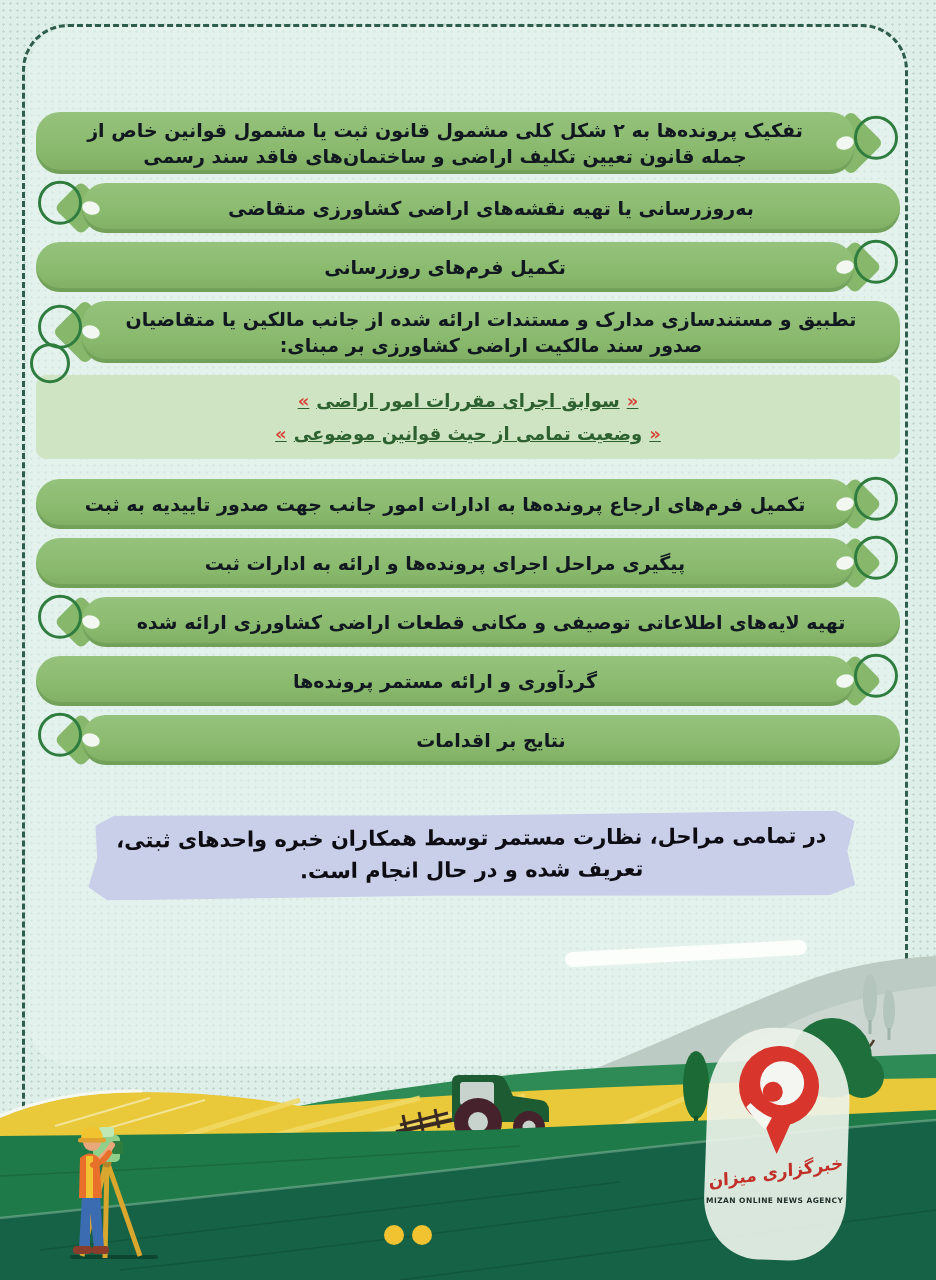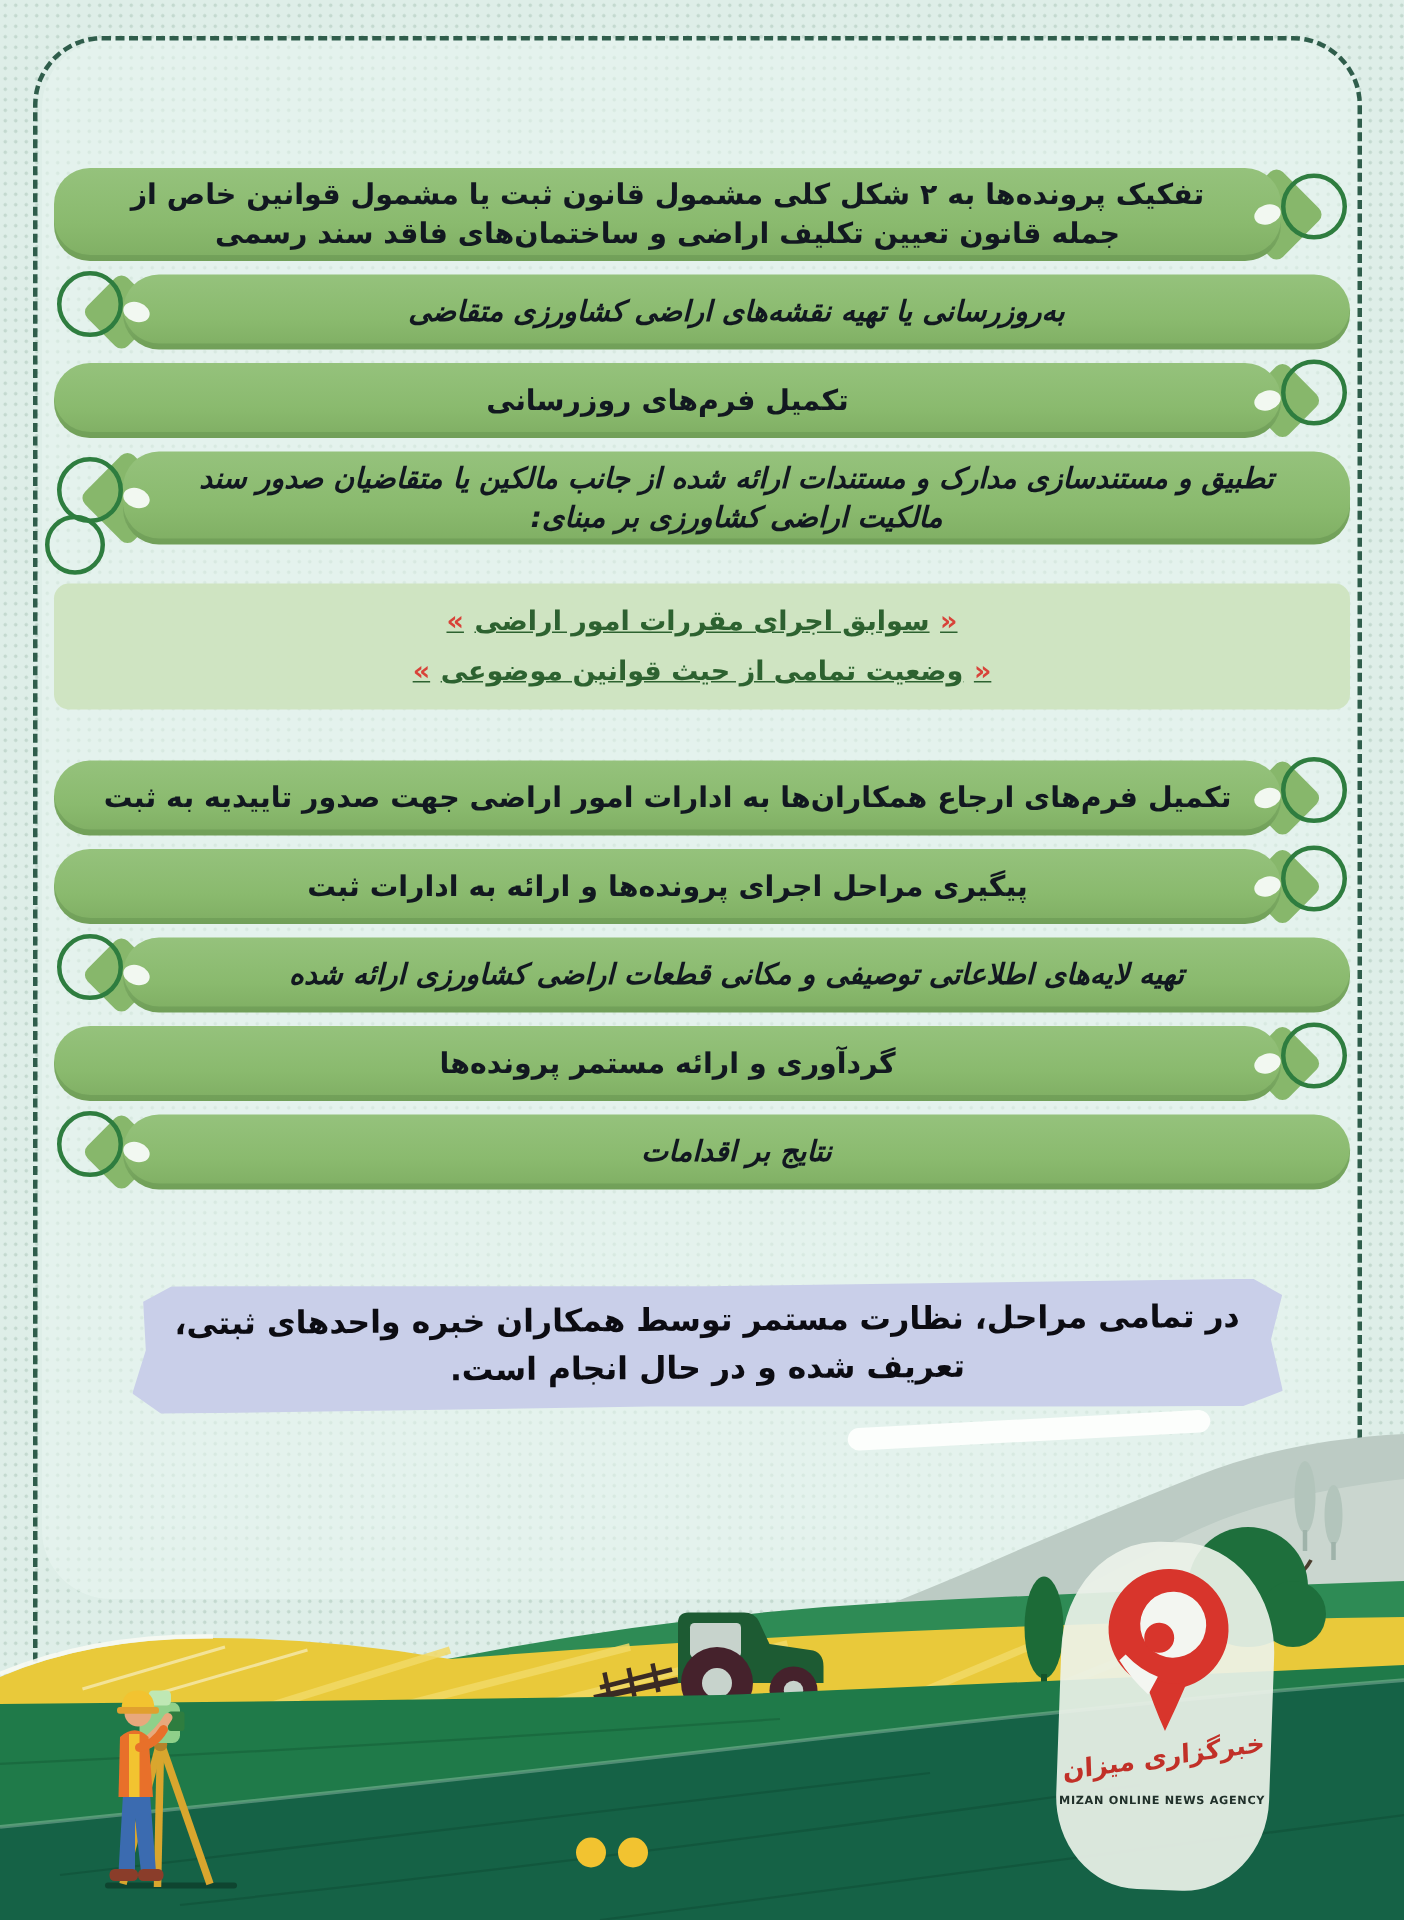--- a/index.html
+++ b/index.html
@@ -18,36 +18,36 @@
     position:absolute; left:28px; right:28px; top:26px; height:1040px;
     background:rgba(233,246,241,.55); border-radius:46px; z-index:0;
   }
   .dashed-frame{
     position:absolute; left:22px; top:24px; width:886px; height:1400px;
     border:3px dashed #2f5d4b; border-radius:46px; z-index:1;
   }
 
   .content{
     position:absolute; top:112px; left:36px; width:864px; z-index:2;
-    display:flex; flex-direction:column; gap:26px;
+    display:flex; flex-direction:column; gap:12px;
   }
 
   
   .step{ position:relative; min-height:50px; }
   .step.tall{ min-height:62px; }
   .step .body{
     position:absolute; top:0; bottom:0;
     background:linear-gradient(180deg,#95c27c 0%, #8aba6e 60%, #7fae63 100%);
     border-radius:24px;
     display:flex; align-items:center; justify-content:center;
     padding:4px 30px;
     box-shadow:inset 0 -4px 0 rgba(25,70,25,.14);
   }
   .step.tag-right .body{ left:0; right:46px; }
-  .step.tag-left  .body{ right:0; left:46px;font-style:italic; }
+  .step.tag-left  .body{ right:0; left:46px; }
   .step .tip{
     position:absolute; top:50%; width:38px; height:38px;
     background:#87b76b; border-radius:6px;
     transform:translateY(-50%) rotate(45deg); z-index:-0; 
   }
   .step.tall .tip{ width:46px; height:46px; }
   .step.tag-right .tip{ right:26px; }
   .step.tag-left  .tip{ left:26px; }
   .step .hole{
     position:absolute; top:50%; width:18px; height:13px;
@@ -172,21 +172,21 @@
   <div class="criteria-item">
     <span class="q">«</span><span class="crit-text">وضعیت تمامی از حیث قوانین موضوعی</span><span class="q">»</span>
   </div>
 </div>
     <div id="steps-bottom" class="steps" style="display: flex; flex-direction: column; gap: 9px;">
   <div class="step tag-right" style="margin-top: 8px;">
     <span class="ring"></span>
 
     <span class="tip"></span>
     <div class="body">
-      <span class="step-text">تکمیل فرم‌های ارجاع همکاران‌ها به ادارات امور اراضی جهت صدور تاییدیه به ثبت</span>
+      <span class="step-text">تکمیل فرم‌های ارجاع پرونده‌ها به ادارات امور جانب جهت صدور تاییدیه به ثبت</span>
     </div>
     <span class="hole"></span>
   </div>
 
 
   <div class="step tag-right">
     <span class="ring"></span>
 
     <span class="tip"></span>
     <div class="body">

